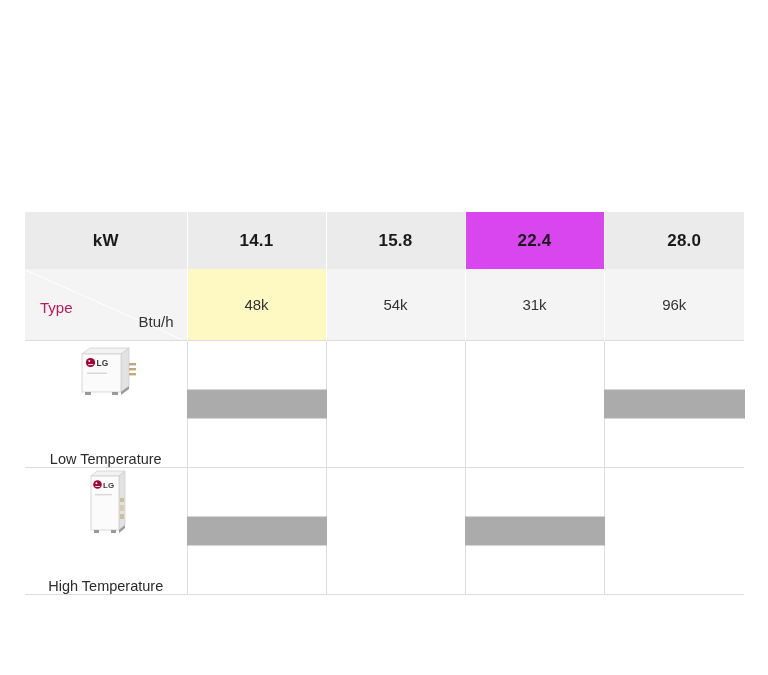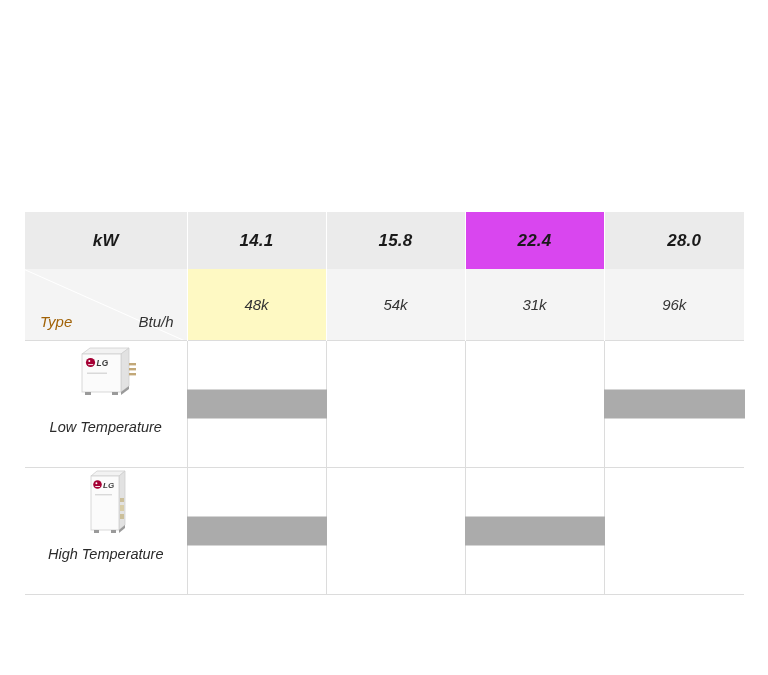--- a/index.html
+++ b/index.html
@@ -13,21 +13,20 @@
     background: #ffffff;
     font-family: "Liberation Sans", sans-serif;
     color: #1a1a1a;
     overflow: hidden;
   }
 
   .page {
     position: relative;
     width: 628px;
     height: 675px;
-    font-style: italic;
   }
 
   .capacity-table {
     position: absolute;
     left: 25px;
     top: 212px;
     width: 719px;
     border-collapse: collapse;
     table-layout: fixed;
   }
@@ -95,23 +94,23 @@
     position: absolute;
     right: 13px;
     top: 11px;
     font-size: 15px;
     color: #333333;
     margin-top: 33px;
   }
   .split-bottom {
     position: absolute;
     left: 15px;
-    bottom: 10px;
+    bottom: 24px;
     font-size: 15px;
-    color: #a16207;
+    color: #be185d;
   }
 
   
   .body-row td {
     height: 126px;
     background: #ffffff;
     border-top: 1px solid #dcdcdc;
     border-right: 1px solid #dcdcdc;
   }
   .body-row td:last-child {
@@ -122,21 +121,21 @@
   }
 
   .type-cell {
     text-align: center;
     padding: 0;
   }
   .type-inner {
     display: flex;
     flex-direction: column;
     align-items: center;
-    justify-content: flex-start;
+    justify-content: space-between;
     height: 100%;
   }
   .type-label {
     font-size: 14.5px;
     color: #2b2b2b;
     margin-top: 16px;
   }
 
   
   .product {

